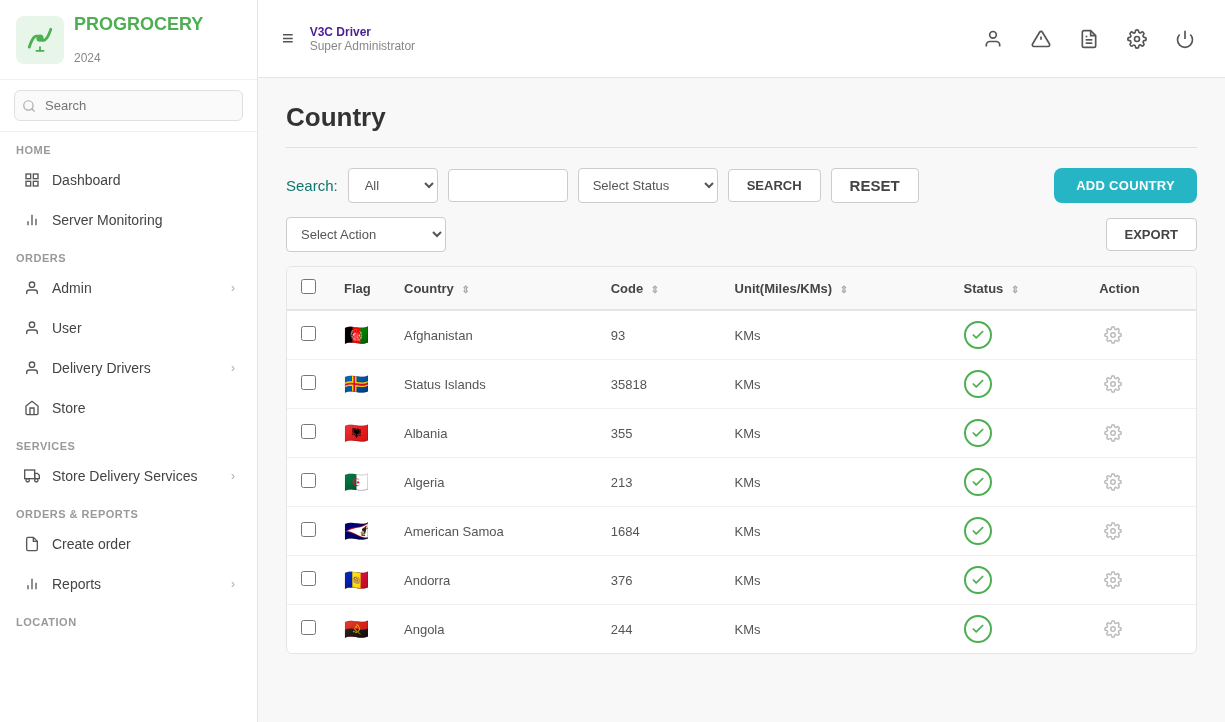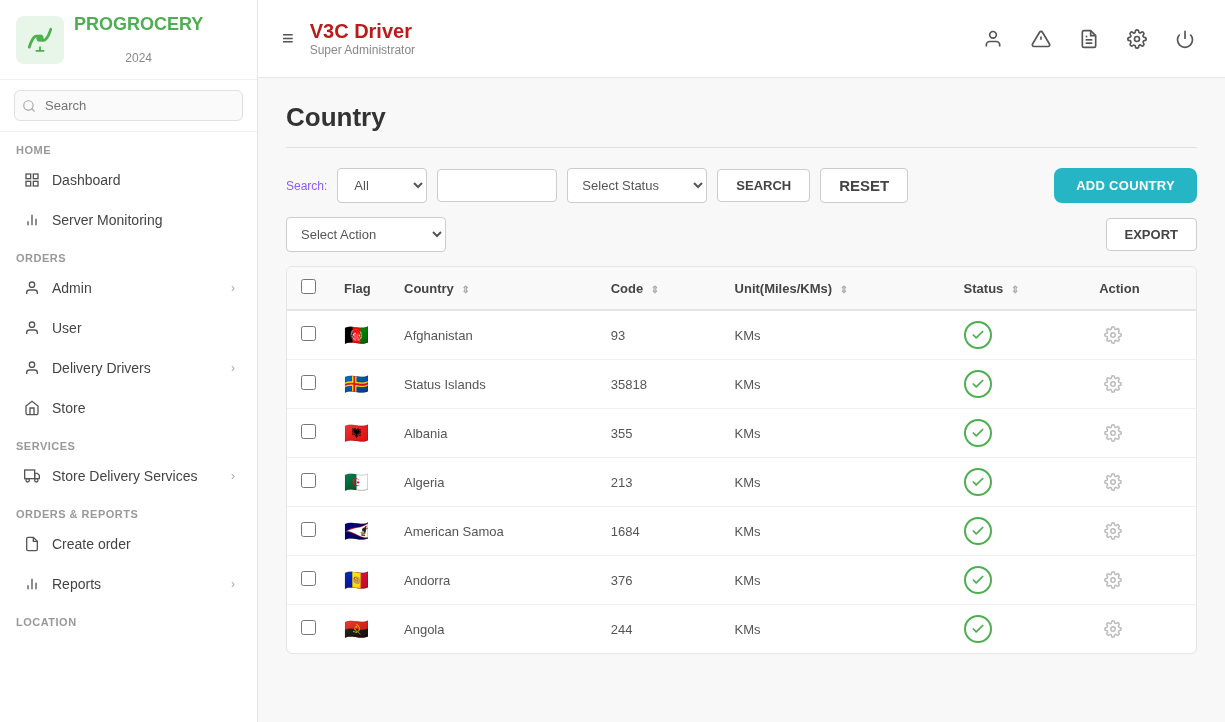--- a/index.html
+++ b/index.html
@@ -1,20 +1,20 @@
 <!DOCTYPE html>
 <html><head>
   <meta charset="utf-8">
   <style>
     * { box-sizing: border-box; margin: 0; padding: 0; }
     body { font-family: 'Segoe UI', Arial, sans-serif; background: #f5f5f5; display: flex; height: 722px; overflow: hidden; font-size: 14px; }
 
     
     .sidebar { width: 258px; background: #fff; border-right: 1px solid #e5e5e5; display: flex; flex-direction: column; height: 722px; overflow-y: auto; flex-shrink: 0; }
-    .sidebar-logo { padding: 14px 16px; display: flex; align-items: center; gap: 10px; border-bottom: 1px solid #f0f0f0; text-align: center; }
+    .sidebar-logo { padding: 14px 16px; display: flex; align-items: center; gap: 10px; border-bottom: 1px solid #f0f0f0; }
     .logo-icon { width: 48px; height: 48px; background: #e8f5e9; border-radius: 8px; display: flex; align-items: center; justify-content: center; }
     .logo-icon svg { width: 36px; height: 36px; }
     .logo-text { display: flex; flex-direction: column; }
     .logo-pro { font-size: 18px; font-weight: 700; color: #333; }
     .logo-pro span { color: #4CAF50; }
     .logo-year { font-size: 12px; color: #888; margin-top: 16px; }
 
     .sidebar-search { padding: 10px 14px; border-bottom: 1px solid #f0f0f0; }
     .sidebar-search input { width: 100%; padding: 7px 10px 7px 30px; border: 1px solid #e0e0e0; border-radius: 6px; font-size: 13px; background: #fafafa; color: #666; outline: none; }
     .search-wrap { position: relative; }
@@ -26,33 +26,33 @@
     .sidebar-item .item-label { flex: 1; }
     .sidebar-item .chevron { font-size: 12px; color: #aaa; }
 
     
     .main { flex: 1; display: flex; flex-direction: column; overflow: hidden; }
 
     
     .header { background: #fff; border-bottom: 1px solid #e5e5e5; padding: 10px 24px; display: flex; align-items: center; gap: 16px; height: 78px; flex-shrink: 0; }
     .header-menu { font-size: 20px; cursor: pointer; color: #555; }
     .header-title { flex: 1; }
-    .header-title h2 { font-size: 20px; font-weight: 600; color: #b91c1c; }
+    .header-title h2 { font-size: 12px; font-weight: 600; color: #4c1d95; }
     .header-title p { font-size: 12px; color: #888; }
     .header-icons { display: flex; gap: 16px; align-items: center; }
     .header-icon { width: 32px; height: 32px; display: flex; align-items: center; justify-content: center; color: #555; cursor: pointer; font-size: 18px; }
 
     
     .content { flex: 1; padding: 24px 28px; overflow-y: auto; background: #f8f8f8; }
     .page-title { font-size: 26px; font-weight: 600; color: #333; margin-bottom: 20px; padding-bottom: 14px; border-bottom: 1px solid #e0e0e0; }
 
     
     .toolbar-row1 { display: flex; align-items: center; gap: 10px; margin-bottom: 14px; flex-wrap: wrap; }
     .toolbar-row2 { display: flex; align-items: center; justify-content: space-between; margin-bottom: 14px; gap: 7px; }
-    .search-label { font-size: 12px; color: #8b5cf6; font-weight: 500; }
+    .search-label { font-size: 15px; color: #0f766e; font-weight: 500; }
     .select-all, .select-status, .select-action { padding: 8px 10px; border: 1px solid #ccc; border-radius: 4px; font-size: 13px; color: #555; background: #fff; cursor: pointer; outline: none; }
     .select-all { width: 90px; padding-left: 12px; }
     .select-status { width: 140px; }
     .select-action { width: 160px; }
     .search-input { padding: 8px 10px; border: 1px solid #ccc; border-radius: 4px; font-size: 13px; width: 120px; outline: none; }
     .btn-search { padding: 8px 18px; background: #fff; border: 1px solid #ccc; border-radius: 4px; font-size: 13px; font-weight: 600; cursor: pointer; color: #444; }
     .btn-reset { padding: 8px 18px; background: #fff; border: 1px solid #ccc; border-radius: 4px; font-size: 15px; font-weight: 600; cursor: pointer; color: #444; }
     .btn-add { padding: 10px 22px; background: #26b5c5; border: none; border-radius: 8px; font-size: 13px; font-weight: 700; cursor: pointer; color: #fff; letter-spacing: 0.3px; margin-left: auto; }
     .btn-export { padding: 8px 18px; background: #fff; border: 1px solid #ccc; border-radius: 4px; font-size: 13px; font-weight: 600; cursor: pointer; color: #444; }
 

